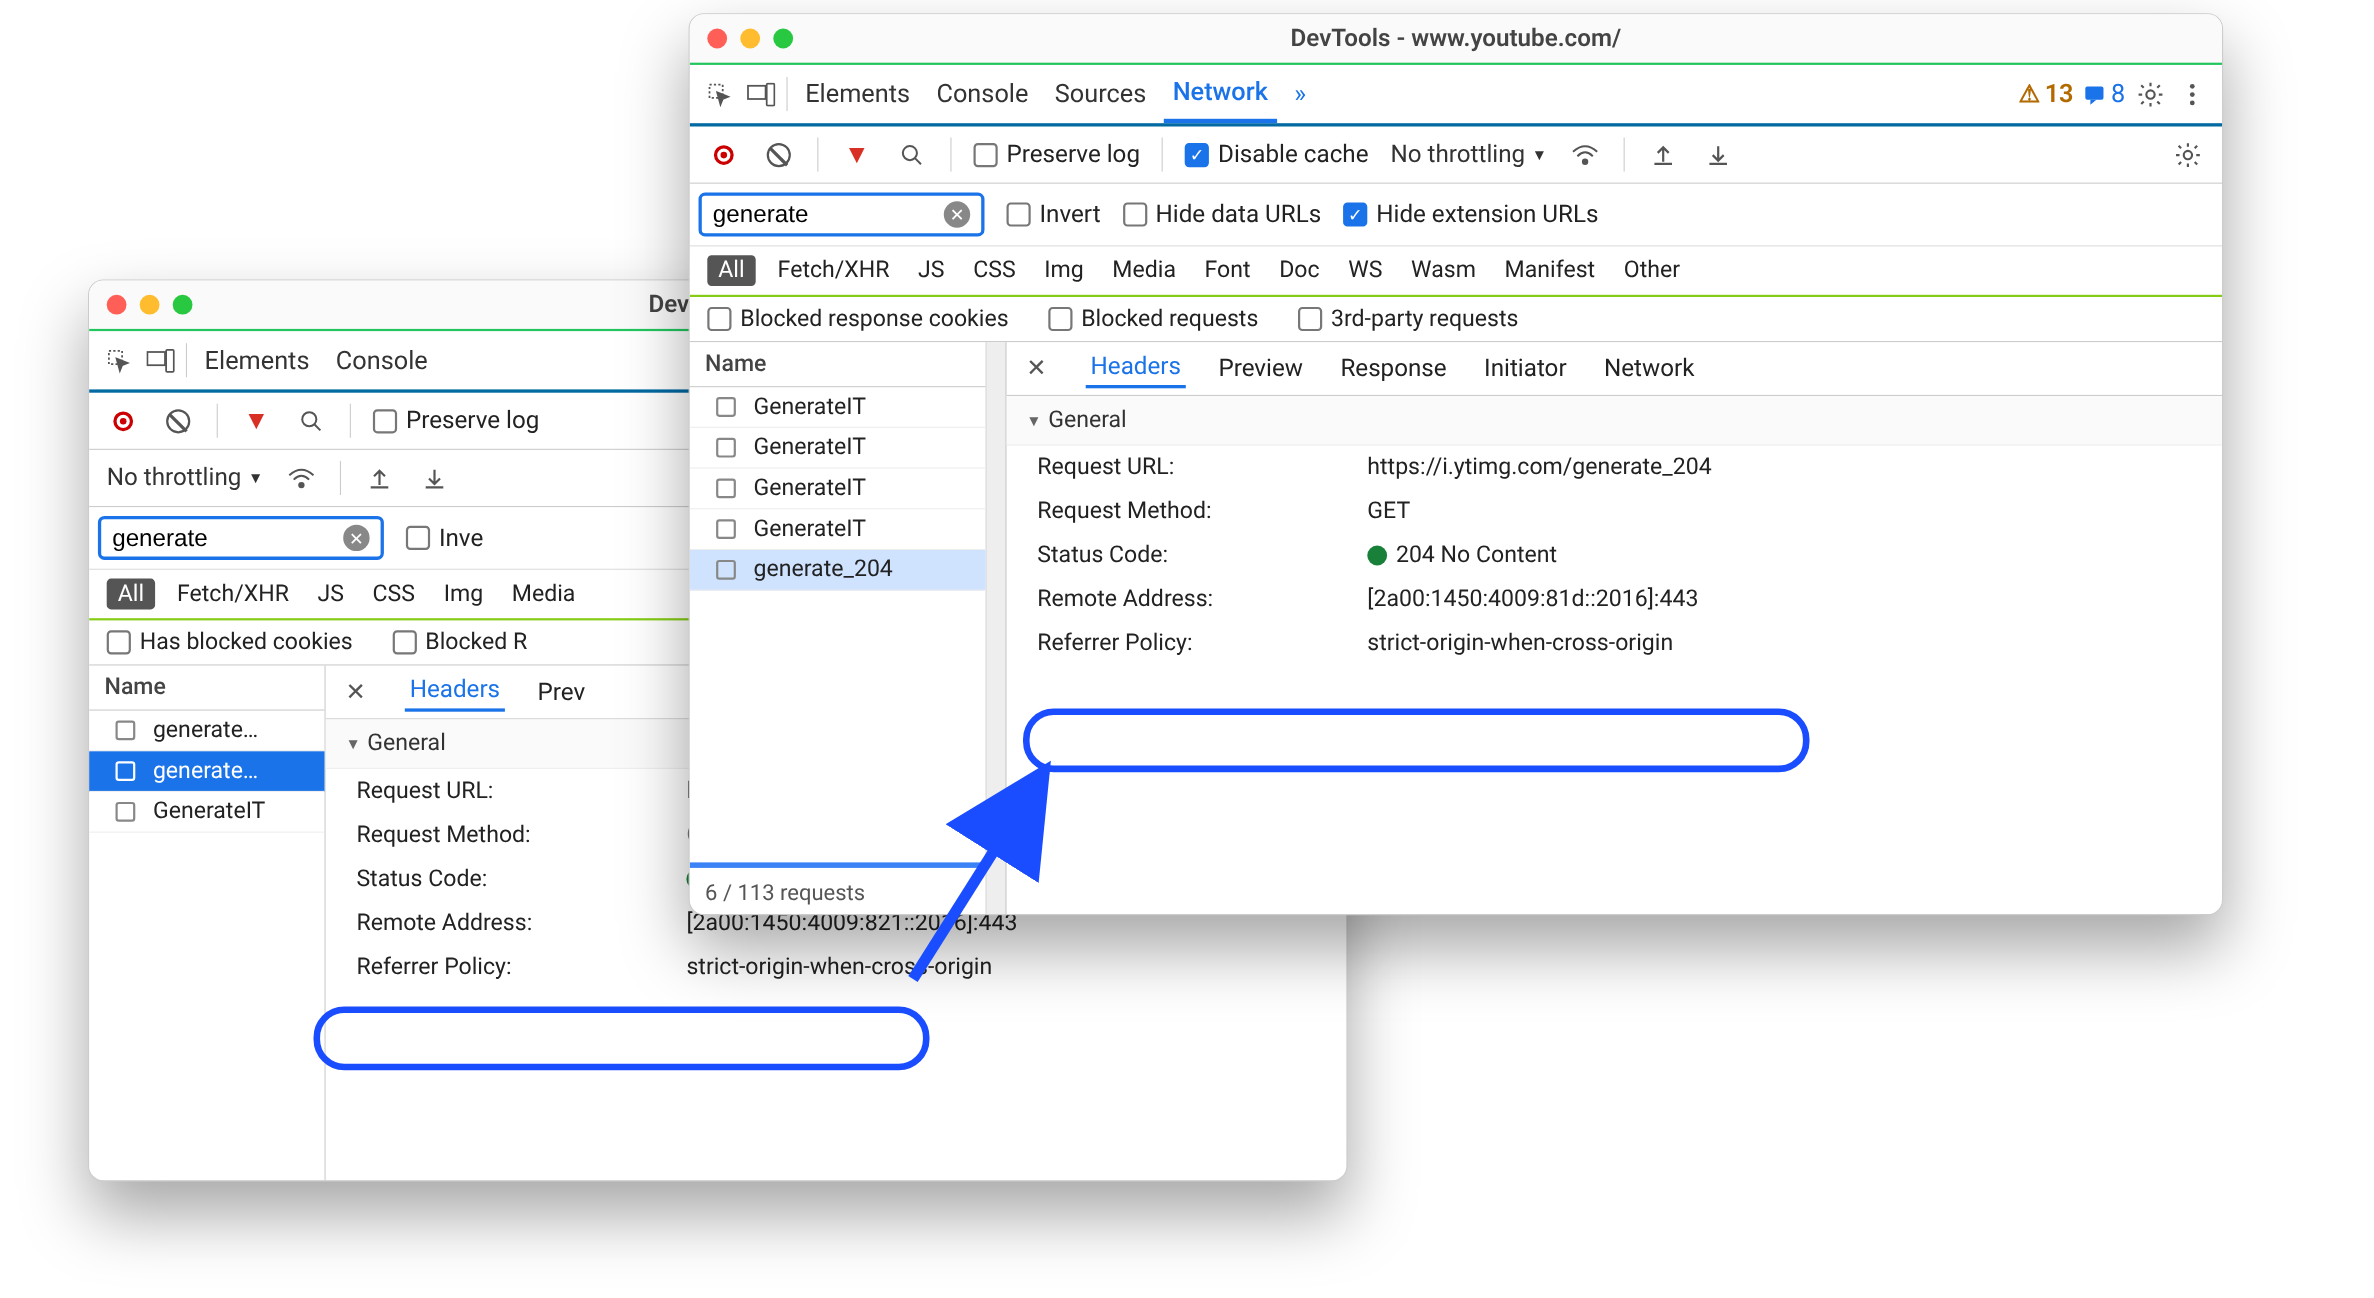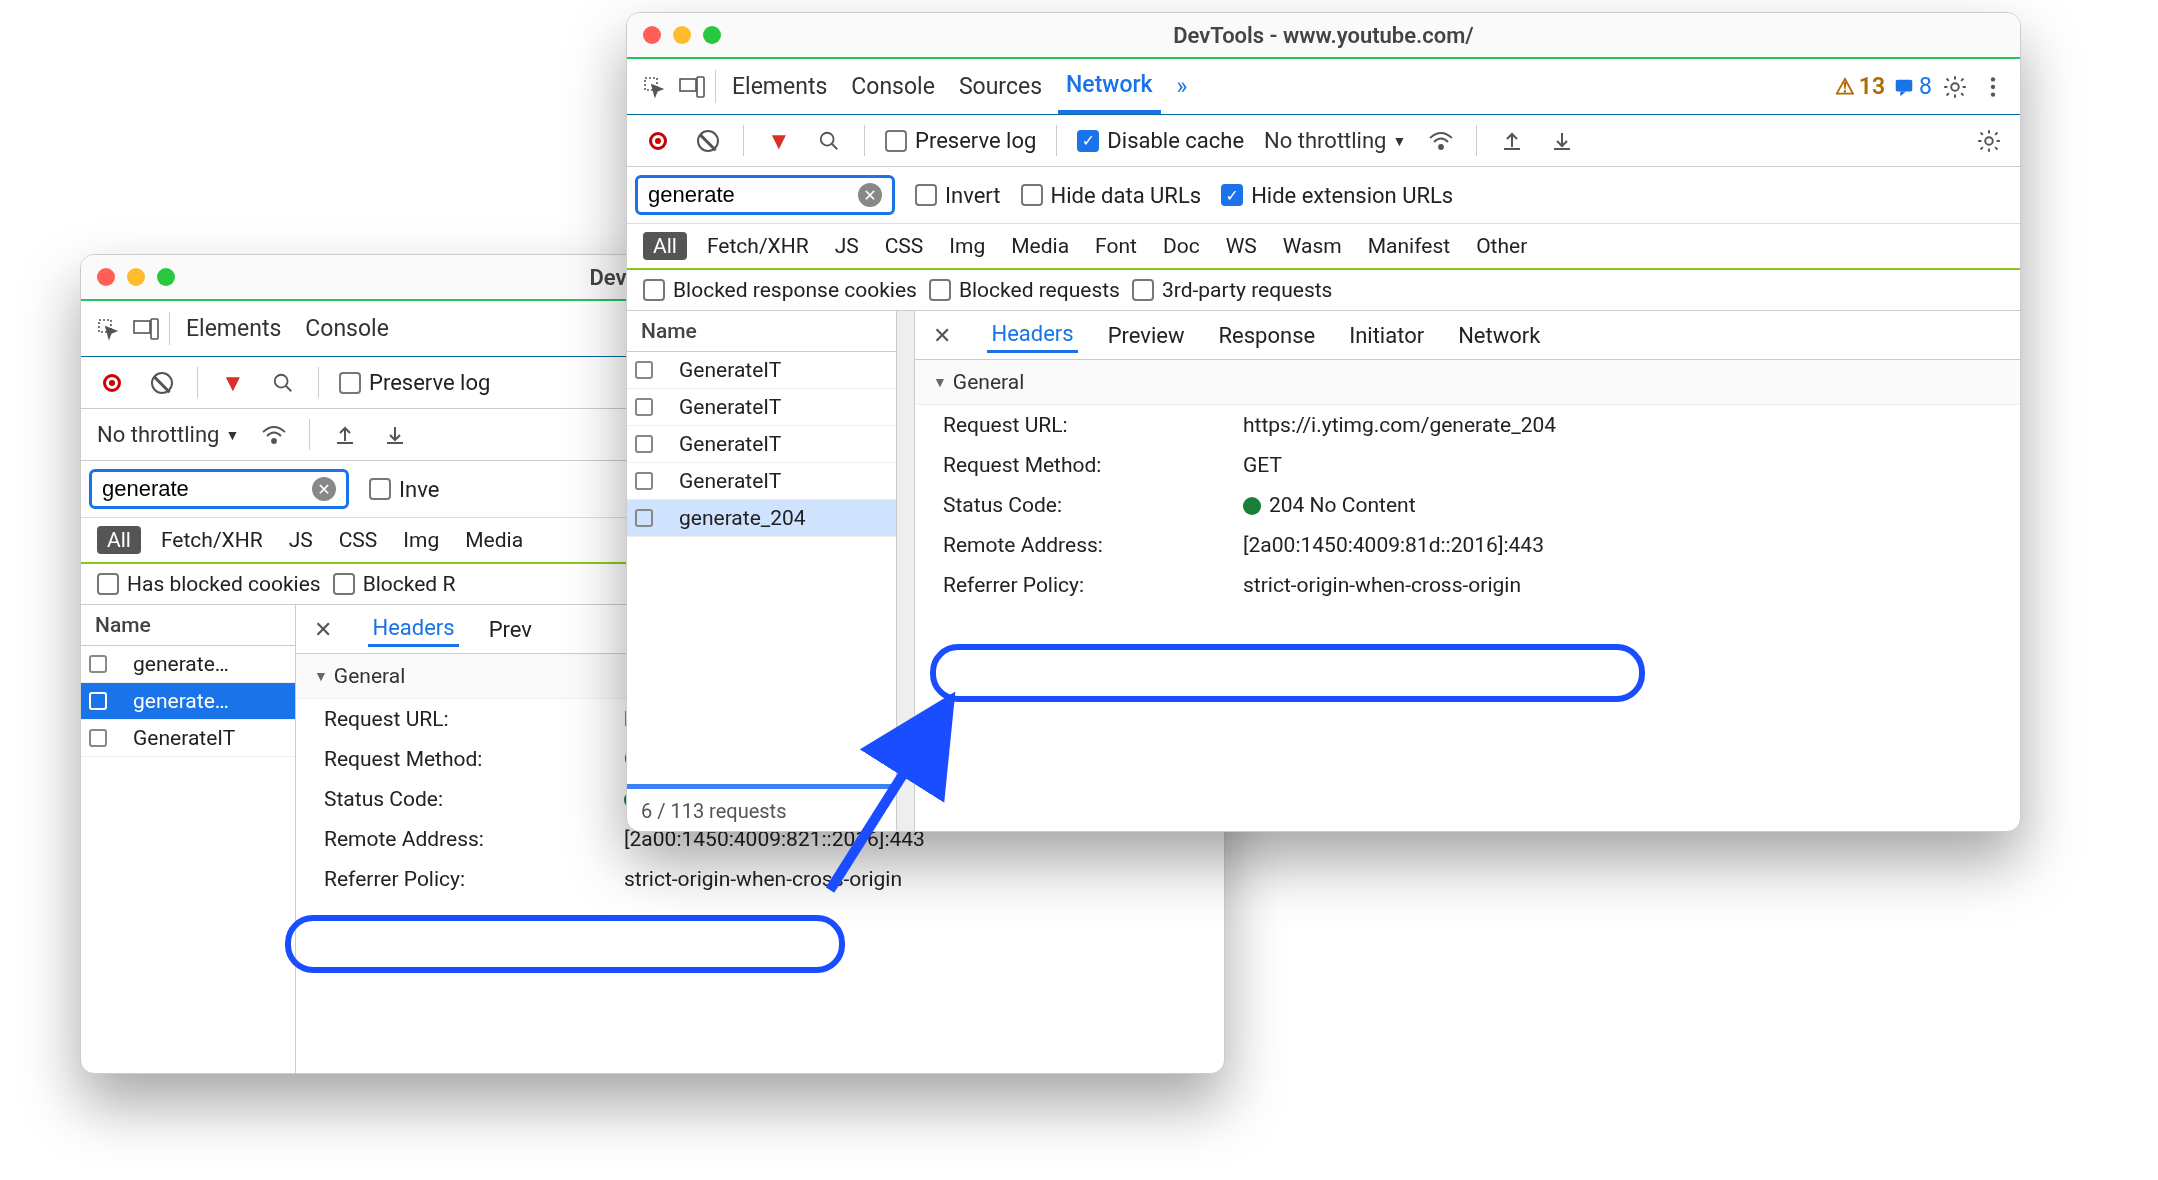--- a/index.html
+++ b/index.html
@@ -35,21 +35,21 @@
   }
   .traffic { display: flex; gap: 12px; }
   .dot9 { width: 18px; height: 18px; border-radius: 50%; }
   .red { background:#ff5f57; } .yellow{background:#febc2e;} .green{background:#28c840;}
   .title-text { position:absolute; left:0; right:0; text-align:center; font-weight:600; color:#444; font-size:22px; }
 
   .tabbar {
     height: 56px;
     display:flex;
     align-items:center;
-    border-bottom:1px solid #0369a1;
+    border-bottom:3px solid #0369a1;
     padding:0 12px;
     gap:8px;
     font-size:23px;
     color:#333;
   }
   .tabbar .sep { width:1px; height:60%; background:#ccc; }
   .tab { padding:0 8px; cursor:pointer; height:100%; display:flex; align-items:center; }
   .tab.active { color:#1a73e8; border-bottom:4px solid #1a73e8; font-weight:500;}
   .spacer { flex:1; }
   .warn-badge { color:#b26a00; font-weight:600; display:flex; align-items:center; gap:4px;}
@@ -89,35 +89,35 @@
   .clear-x { width:24px;height:24px;border-radius:50%;background:#888;color:#fff;display:flex;align-items:center;justify-content:center;font-size:16px;cursor:pointer;}
 
   .typebar {
     display:flex; align-items:center; gap:14px; padding:8px 16px; border-bottom:2px solid #84cc16;
     font-size:21px; flex-wrap:wrap;
   }
   .typ { padding:2px 6px; cursor:pointer; border-radius:4px;}
   .typ.all { background:#555; color:#fff; padding:2px 10px;}
 
   .blockedbar {
-    display:flex; align-items:center; gap:12px; padding:8px 16px; border-bottom:1px solid #ccc;
+    display:flex; align-items:center; gap:36px; padding:8px 16px; border-bottom:1px solid #ccc;
     font-size:21px;
   }
 
   .content { display:flex; height: calc(100% - 46px - 56px - 52px - 50px - 46px - 46px); }
   .content-back { display:flex; height: calc(100% - 46px - 56px - 52px - 50px - 46px - 46px); }
   .reqlist {
     width:270px; border-right:1px solid #ccc; display:flex; flex-direction:column;
     font-size:21px;
   }
   .reqlist .hdr, .reqlist-wide .hdr {
     padding:8px 14px; border-bottom:1px solid #ccc; color:#444; font-weight:500;
   }
   .reqitem {
-    display:flex; align-items:center; gap:26px; padding:6px 8px; cursor:pointer;
+    display:flex; align-items:center; gap:16px; padding:6px 24px; cursor:pointer;
     border-bottom:1px solid #eee;
   }
   .reqitem.selected { background:#cfe3ff; }
   .reqitem.darkselected { background:#1a73e8; color:#fff;}
   .reqicon { width:18px;height:18px;border:2px solid #888;border-radius:3px;}
   .reqcount { margin-top:auto; padding:10px 14px; border-top:5px solid #3b82f6; color:#555; font-size:20px;}
 
   .detail {
     flex:1; display:flex; flex-direction:column; overflow:hidden;
   }

